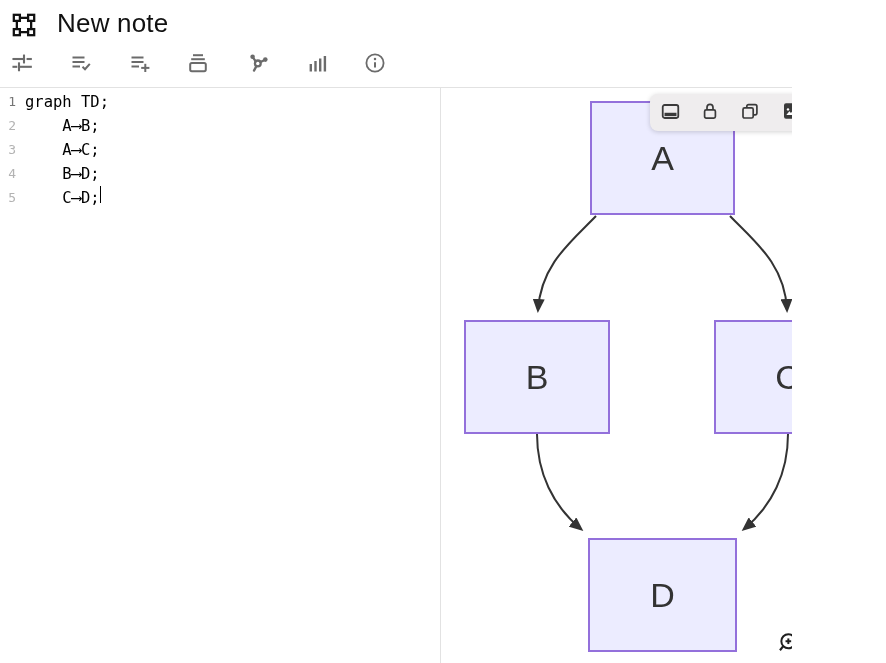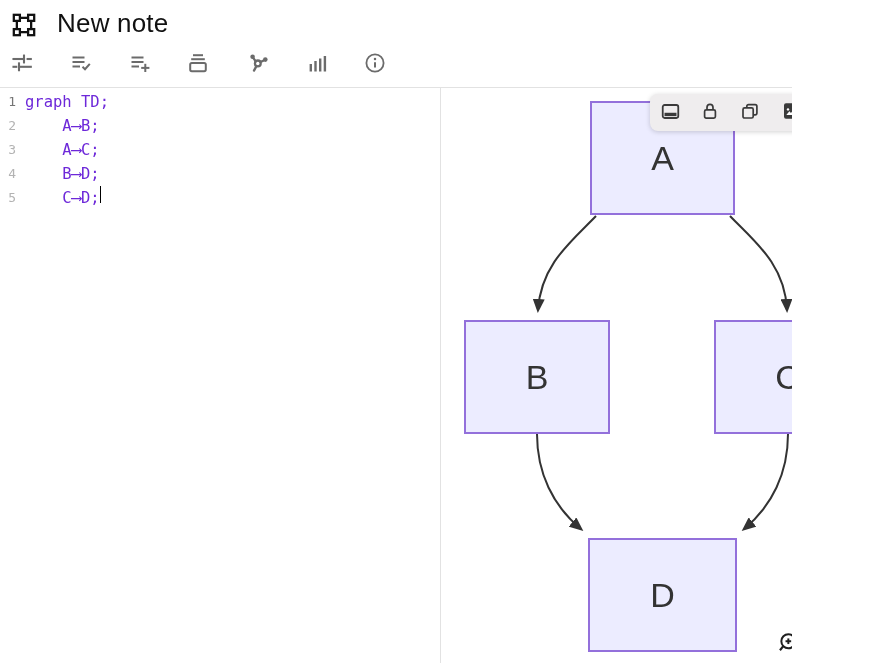--- a/index.html
+++ b/index.html
@@ -16,21 +16,21 @@
   .h-divider{position:absolute;left:0;top:87px;width:886px;height:1px;background:#e2e2e2;}
   .v-divider{position:absolute;left:440px;top:88px;height:575px;width:1px;background:#e2e2e2;cursor:col-resize;}
   .right-edge{position:absolute;left:879px;top:88px;height:575px;width:1px;background:#d9d9d9;}
 
   
   .editor{position:absolute;left:0;top:88px;width:440px;height:575px;padding-top:2px;
           font-family:"DejaVu Sans Mono",monospace;font-size:15.5px;cursor:text;}
   .code-line{display:flex;height:24px;line-height:24px;}
   .ln{width:16px;text-align:right;color:#b3b3b3;font-size:13px;flex:none;}
   .ln-active{color:#757575;}
-  .code{margin-left:9px;white-space:pre;color:#6d28d9;}
+  .code{margin-left:9px;white-space:pre;color:#000000;}
   .cursor{display:inline-block;width:1.5px;height:17px;background:#000;vertical-align:-3px;}
 
   
   .canvas{position:absolute;left:441px;top:88px;width:445px;height:575px;background:#fff;}
   .edges{position:absolute;left:0;top:0;}
   .node{position:absolute;background:#ECECFF;border:2px solid #9370DB;box-sizing:border-box;
         display:flex;align-items:center;justify-content:center;
         font-size:34px;color:#333;cursor:pointer;}
   .node-a{left:149px;top:13px;width:145px;height:114px;}
   .node-b{left:23px;top:232px;width:146px;height:114px;}

